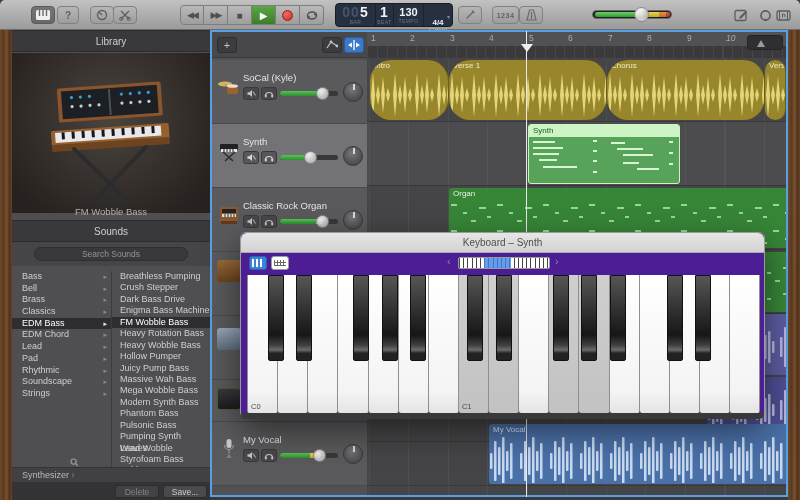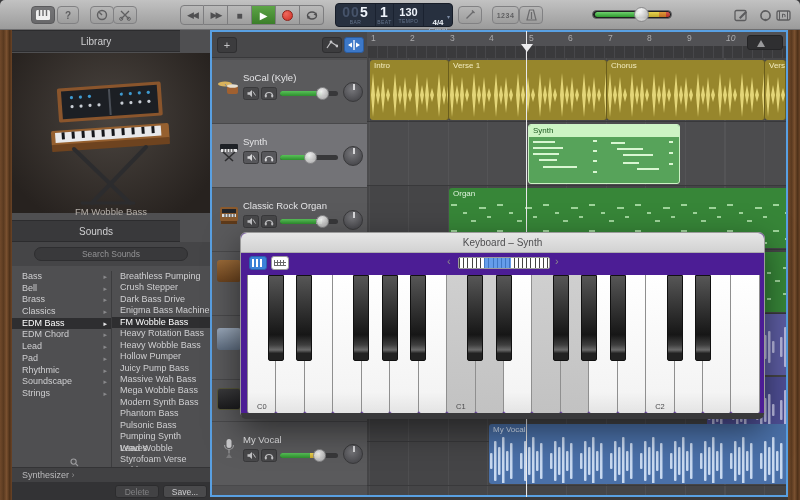--- a/index.html
+++ b/index.html
@@ -44,21 +44,21 @@
     background:radial-gradient(circle at 40% 30%, rgba(255,255,255,.95), rgba(190,190,190,.8));
     border:1px solid #8a8a8c; }
 
   
   .wood { top:30px; width:12px; height:470px;
     background:linear-gradient(90deg,#70492b,#5a3a20 30%,#7a5130 55%,#4e3119 80%,#6b4427);
   }
 
   
   #sidebar { left:12px; top:30px; width:198px; height:470px; background:#4f4f51; color:#c9c9cb; }
-  .side-hdr { position:absolute; left:0; width:168px; height:22px; background:#39393b;
+  .side-hdr { position:absolute; left:0; width:198px; height:22px; background:#39393b;
     border-top:1px solid #2c2c2e; border-bottom:1px solid #2c2c2e;
     text-align:center; line-height:22px; font-size:10px; color:#cfcfd1; }
   #patch-panel { left:0; top:23px; width:198px; height:160px;
     background:radial-gradient(circle at 50% 40%, #4a443f, #27221f 85%); }
   #patch-name { left:0; top:176px; width:198px; text-align:center; font-size:9.5px; color:#b4aea8; }
   #search-row { left:0; top:212px; width:228px; height:24px; background:#454547; }
   #search-field { position:absolute; left:22px; top:5px; width:154px; height:14px;
     background:#39393b; border:1px solid #2e2e30; border-radius:7px; color:#9c9c9e;
     font-size:8.5px; text-align:center; outline:none; font-family:"Liberation Sans",sans-serif; }
   #search-field::placeholder { color:#939395; }
@@ -121,21 +121,21 @@
     border:1px solid #242426; border-radius:3px; }
   #zoomctl::after{ content:""; position:absolute; left:9px; top:4px; border-left:4px solid transparent;
     border-right:4px solid transparent; border-bottom:7px solid #9a9a9c; }
   #lanes { left:0; top:26px; width:419px; height:437px;
     background-image:repeating-linear-gradient(90deg,#4e4e50 0 1px,transparent 1px 39.5px);
     background-position:2px 0; }
   .lane { position:absolute; left:0; width:419px; height:64px; border-bottom:1px solid #39393b; }
   .lane.sel { background:rgba(255,255,255,.04); }
   .region { position:absolute; border-radius:3px; overflow:hidden; }
   .reg-label { position:absolute; left:4px; top:1px; font-size:8px; z-index:3; white-space:nowrap; }
-  .r-yellow { background:#97862c; border-right:1px solid #6b5e1c; }
+  .r-yellow { background:#97862c; border-right:1px solid #6b5e1c;border-radius:21px; }
   .r-yellow .wave { position:absolute; left:0; top:10px; width:100%; height:50px; }
   .r-organ { background:#378638; }
   .r-synth { background:#57a35a; border:1px solid #cdf2c6; }
   .r-synth .hdr { position:absolute; left:0; top:0; width:100%; height:12px; background:#cdf4c4; }
   .r-synth .reg-label { color:#1d5a20; }
   .r-purple1 { background:#5d5da3; }
   .r-purple2 { background:#4f4f96; }
   .r-vocal { background:#4a70a8; }
   #playhead { left:526px; top:31px; width:1px; height:466px; background:#e9e9eb; z-index:20; }
   #ph-tri { left:521px; top:44px; width:0; height:0; border-left:6px solid transparent;
@@ -158,21 +158,21 @@
   #oct-strip { left:217px; top:24px; width:92px; height:12px; background:#fff;
     border:1px solid #9c9c9c; border-radius:2px;
     background-image:repeating-linear-gradient(90deg,#444 0 1px,transparent 1px 4.2px); }
   #oct-sel { position:absolute; left:25px; top:0; width:27px; height:10px; background:rgba(62,132,229,.8); }
   .oct-chev { position:absolute; top:22px; font-size:11px; color:#8a8a8a; }
   #piano { left:6px; top:42px; width:513px; height:138px; display:flex; }
   .wkey { flex:1; background:linear-gradient(#ffffff,#f4f4f4 85%,#e4e4e4); border-right:1px solid #8f8f8f;
     border-radius:0 0 2px 2px; position:relative; }
   .wkey:first-child { border-left:1px solid #8f8f8f; }
   .wkey.pressed { background:linear-gradient(#cfcfcf,#c2c2c2); }
-  .wkey .klabel { position:absolute; left:9px; bottom:2px; font-size:7.5px; color:#4a4a4c; }
+  .wkey .klabel { position:absolute; left:3px; bottom:2px; font-size:7.5px; color:#4a4a4c; }
   .bkey { position:absolute; top:0; width:16px; height:86px; z-index:5;
     background:linear-gradient(#565656,#161616 70%,#3e3e3e 82%,#6a6a6a 88%,#222 92%);
     border:1px solid #111; border-radius:0 0 2px 2px; }
   #kb-bottom { left:0; top:180px; width:100%; height:6px; background:#39393b; border-radius:0 0 5px 5px; }
 
   svg { display:block; }
 </style>
 </head>
 <body>
 
@@ -410,21 +410,21 @@
       <div class="snd-row">Heavy Wobble Bass</div>
       <div class="snd-row">Hollow Pumper</div>
       <div class="snd-row">Juicy Pump Bass</div>
       <div class="snd-row">Massive Wah Bass</div>
       <div class="snd-row">Mega Wobble Bass</div>
       <div class="snd-row">Modern Synth Bass</div>
       <div class="snd-row">Phantom Bass</div>
       <div class="snd-row">Pulsonic Bass</div>
       <div class="snd-row">Pumping Synth Waves</div>
       <div class="snd-row">Lead Wobble</div>
-      <div class="snd-row">Styrofoam Verse</div>
+      <div class="snd-row">Styrofoam Bass</div>
       <div class="snd-row">Subby Bass</div>
       <div class="snd-row">Torn Up Wobble Bass</div>
     </div>
 
     <div id="side-footer" class="abs"><span>Synthesizer</span> <span style="color:#8e8e90">›</span></div>
     <div id="side-bottom" class="abs">
       <div class="side-btn" style="left:103px;width:44px;color:#828284;">Delete</div>
       <div class="side-btn" style="left:151px;width:44px;color:#cfcfd1;background:#4a4a4c;">Save...</div>
     </div>
   </div>
@@ -713,23 +713,20 @@
       <div class="wkey"></div>
       <div class="wkey pressed">
           <span class="klabel">C1</span>
         </div>
       <div class="wkey pressed"></div>
       <div class="wkey"></div>
       <div class="wkey pressed"></div>
       <div class="wkey pressed"></div>
       <div class="wkey"></div>
       <div class="wkey"></div>
-      <div class="wkey">
-          <span class="klabel">C2</span>
-        </div>
       <div class="wkey"></div>
       <div class="wkey"></div>
       <div class="wkey"></div>
       <div class="bkey" style="left:20.5px;"></div>
       <div class="bkey" style="left:49px;"></div>
       <div class="bkey" style="left:106px;"></div>
       <div class="bkey" style="left:134.5px;"></div>
       <div class="bkey" style="left:163px;"></div>
       <div class="bkey" style="left:220px;"></div>
       <div class="bkey" style="left:248.5px;"></div>

